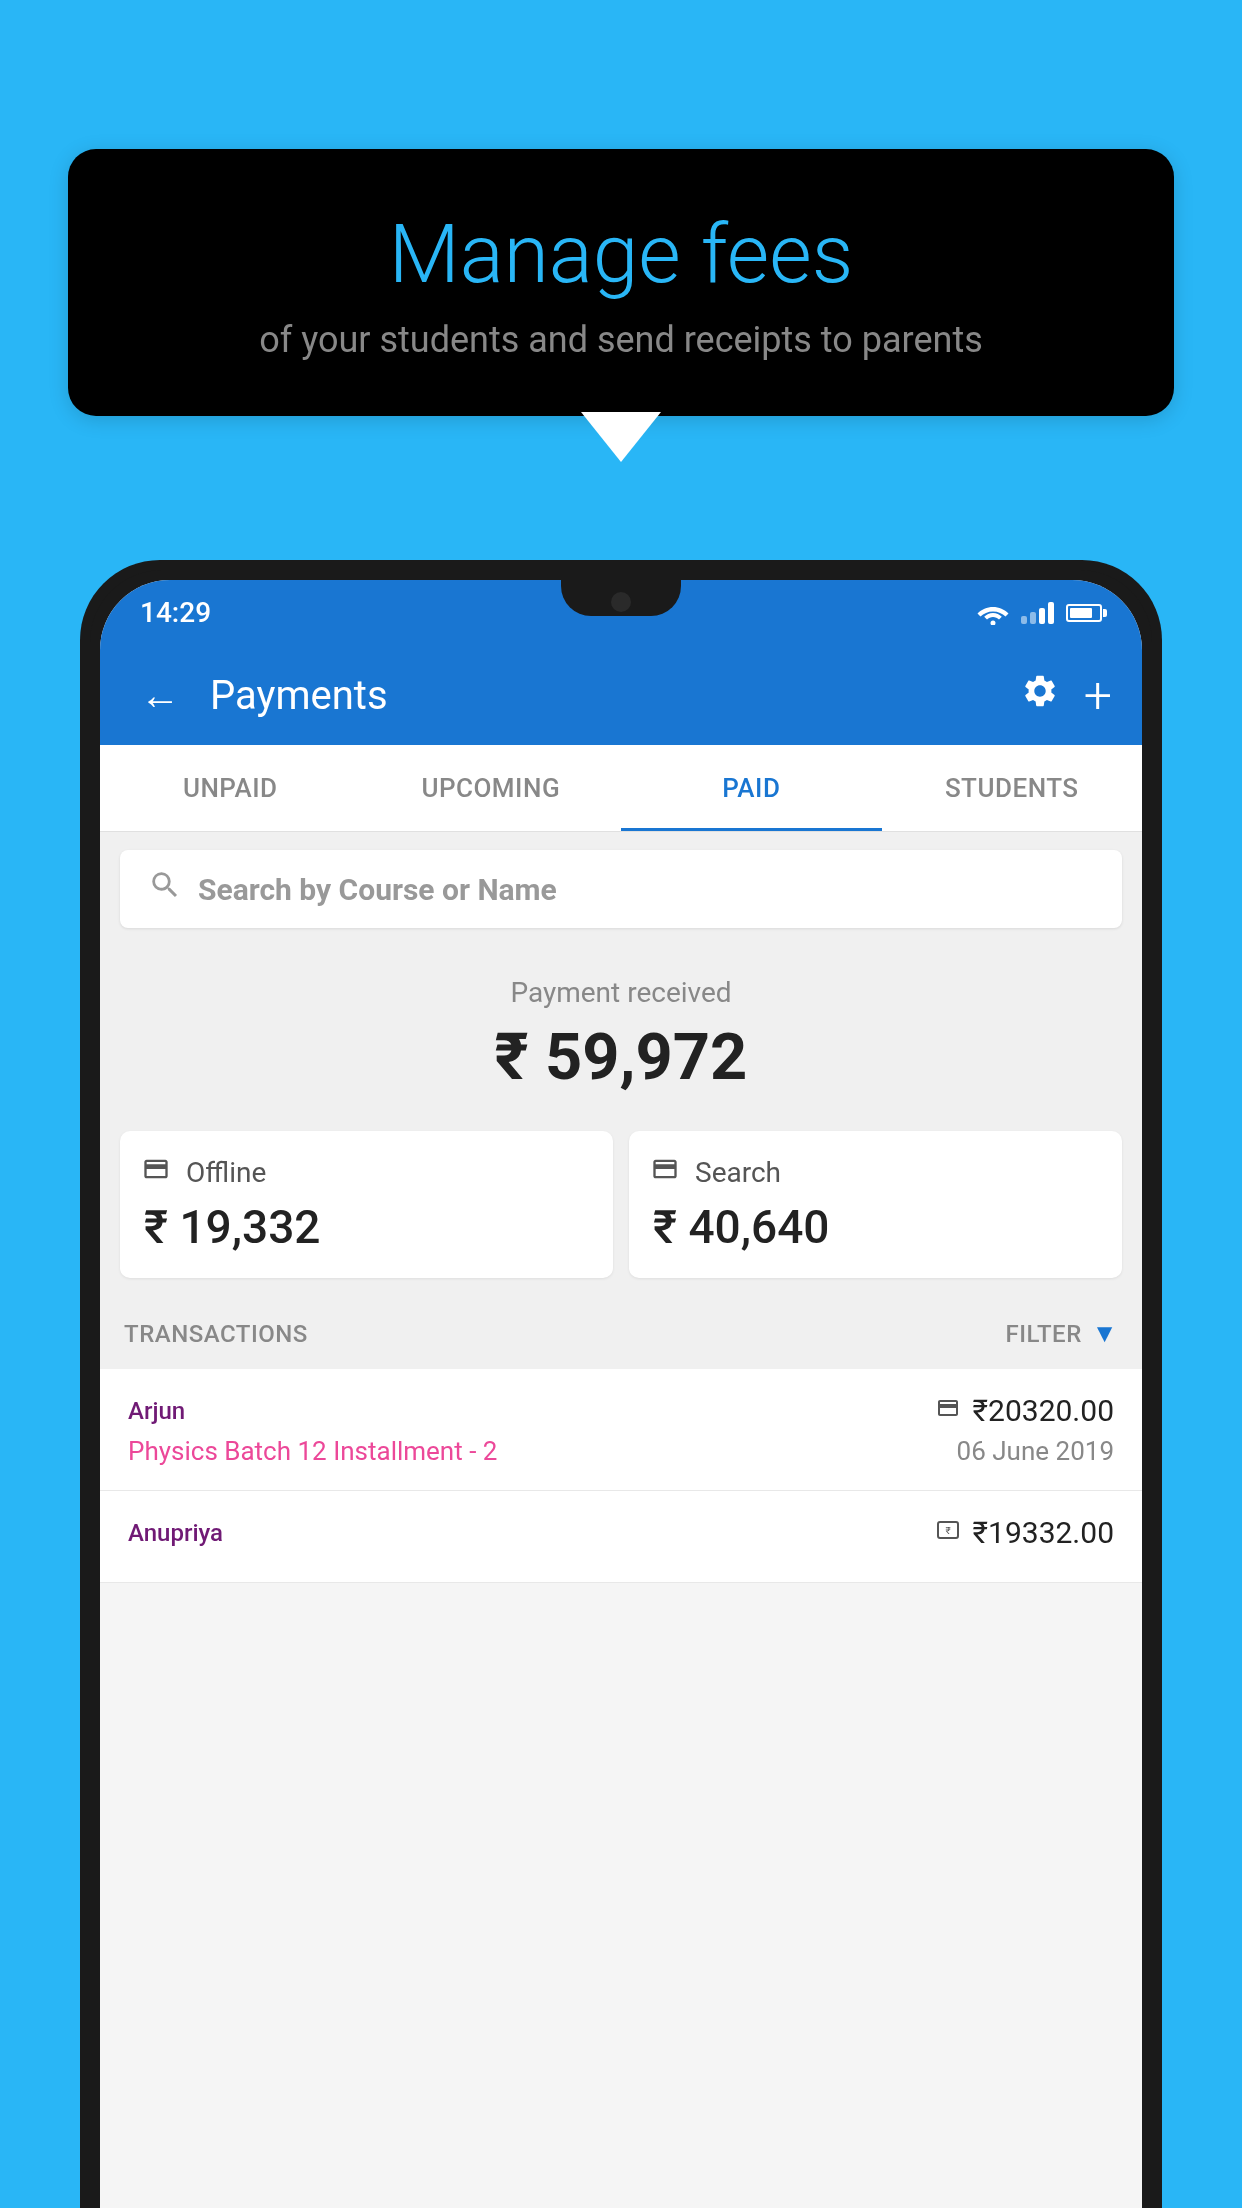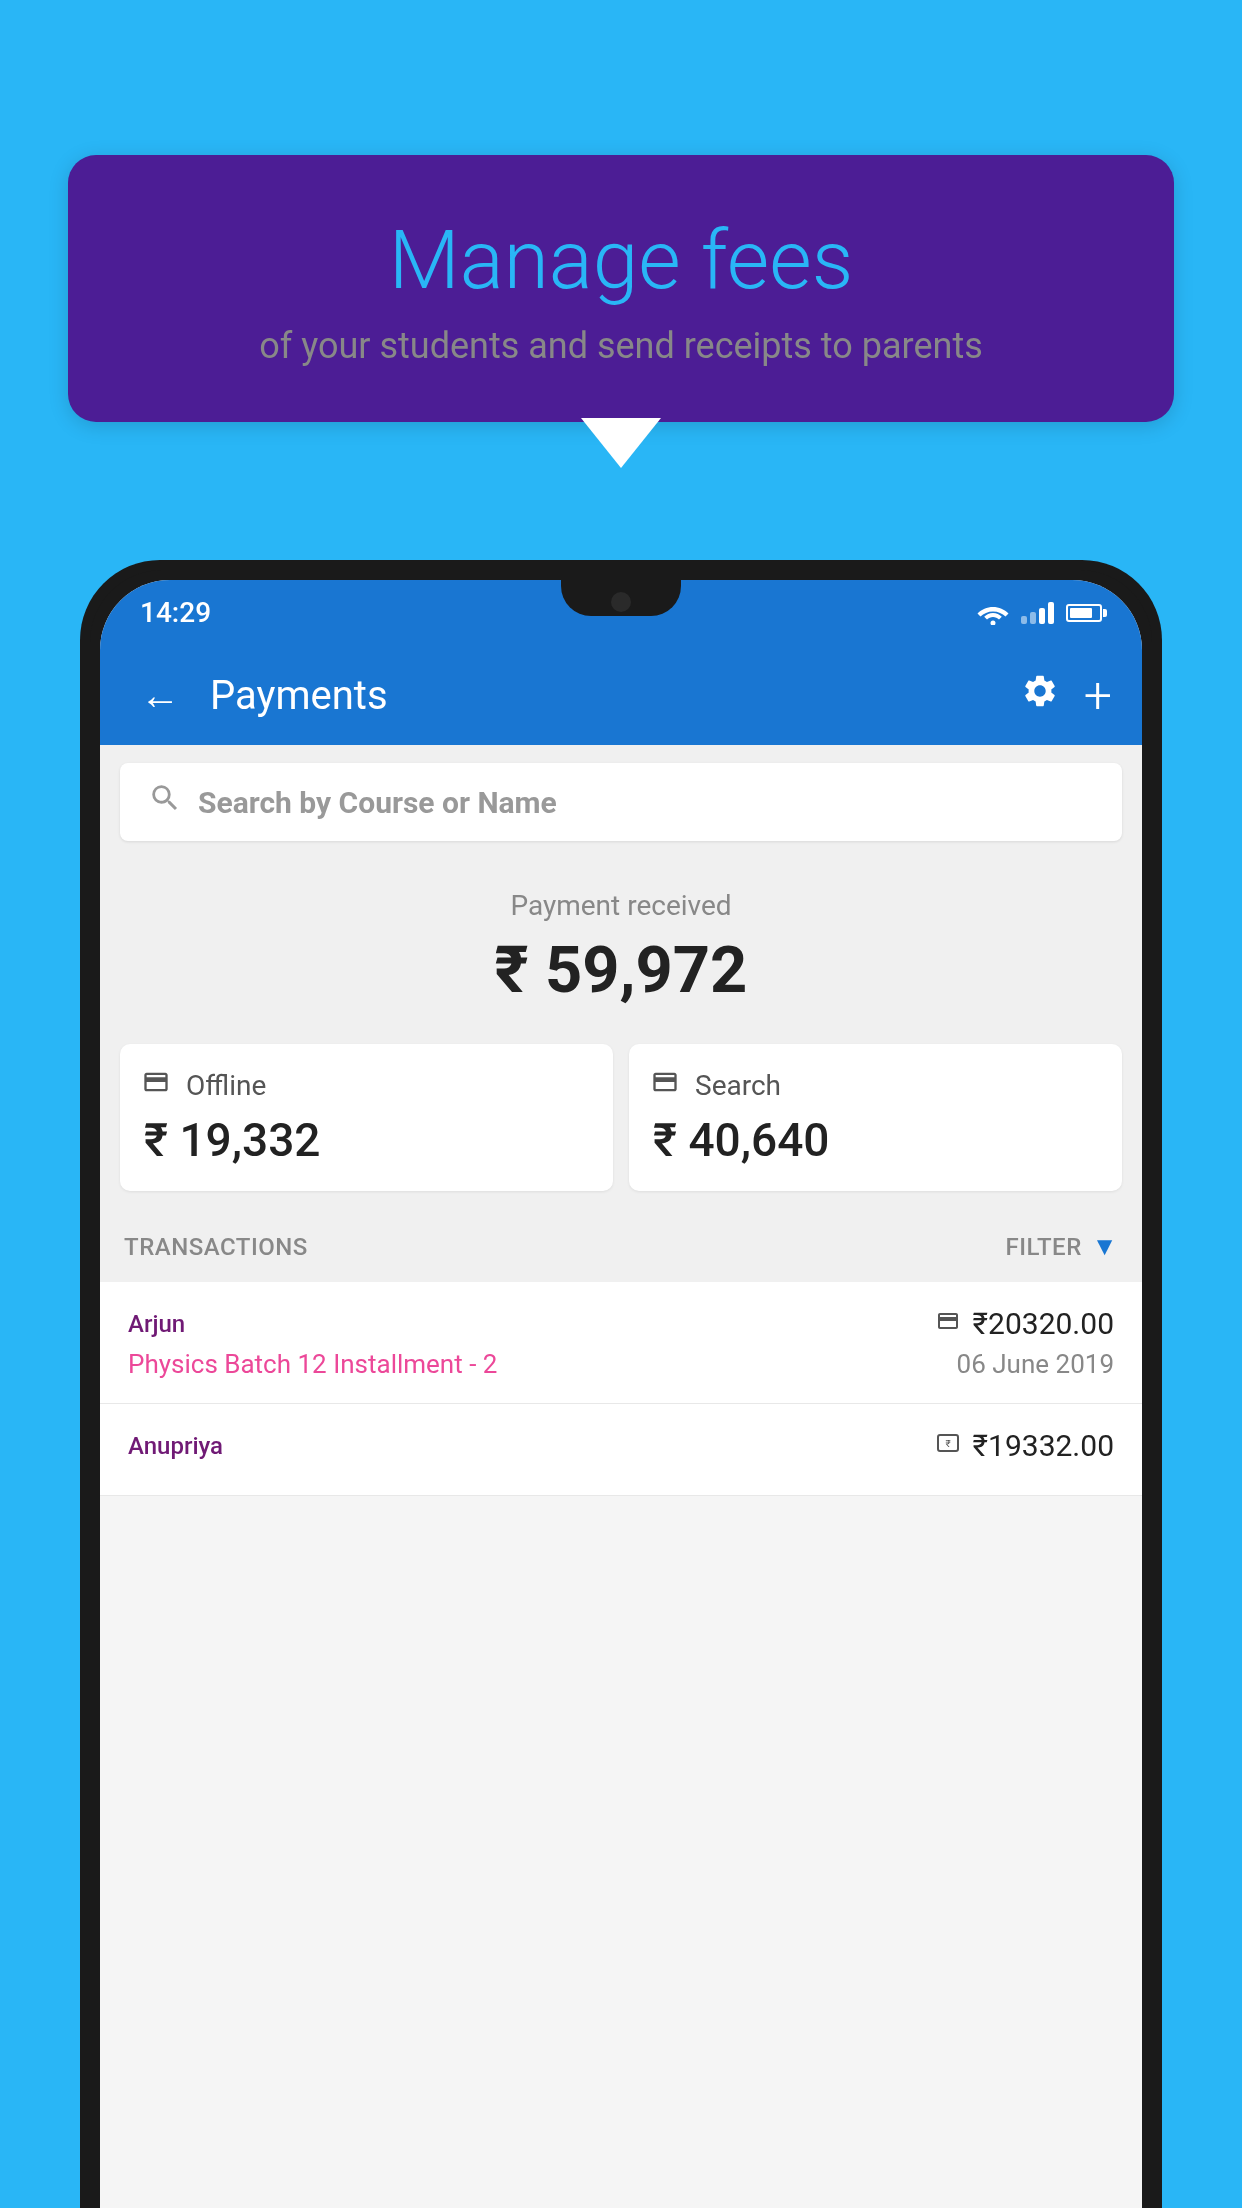--- a/index.html
+++ b/index.html
@@ -9,24 +9,24 @@
       height: 2208px;
       background-color: #29b6f6;
       font-family: 'Roboto', Arial, sans-serif;
       overflow: hidden;
       position: relative;
     }
 
     
     .speech-bubble {
       position: absolute;
-      top: 155px;
+      top: 149px;
       left: 68px;
       right: 68px;
-      background: #4c1d95;
+      background: #000000;
       border-radius: 28px;
       padding: 60px 50px 55px;
       text-align: center;
       box-shadow: 0 4px 20px rgba(0,0,0,0.15);
     }
 
     .speech-bubble::after {
       content: '';
       position: absolute;
       bottom: -46px;
@@ -465,20 +465,34 @@
         <div class="header-actions">
           <span class="gear-icon">
             <svg width="38" height="38" viewBox="0 0 24 24" fill="white">
               <path d="M19.14,12.94c0.04-0.3,0.06-0.61,0.06-0.94c0-0.32-0.02-0.64-0.07-0.94l2.03-1.58c0.18-0.14,0.23-0.41,0.12-0.61 l-1.92-3.32c-0.12-0.22-0.37-0.29-0.59-0.22l-2.39,0.96c-0.5-0.38-1.03-0.7-1.62-0.94L14.4,2.81c-0.04-0.24-0.24-0.41-0.48-0.41 h-3.84c-0.24,0-0.43,0.17-0.47,0.41L9.25,5.35C8.66,5.59,8.12,5.92,7.63,6.29L5.24,5.33c-0.22-0.08-0.47,0-0.59,0.22L2.74,8.87 C2.62,9.08,2.66,9.34,2.86,9.48l2.03,1.58C4.84,11.36,4.8,11.69,4.8,12s0.02,0.64,0.07,0.94l-2.03,1.58 c-0.18,0.14-0.23,0.41-0.12,0.61l1.92,3.32c0.12,0.22,0.37,0.29,0.59,0.22l2.39-0.96c0.5,0.38,1.03,0.7,1.62,0.94l0.36,2.54 c0.05,0.24,0.24,0.41,0.48,0.41h3.84c0.24,0,0.44-0.17,0.47-0.41l0.36-2.54c0.59-0.24,1.13-0.56,1.62-0.94l2.39,0.96 c0.22,0.08,0.47,0,0.59-0.22l1.92-3.32c0.12-0.22,0.07-0.47-0.12-0.61L19.14,12.94z M12,15.6c-1.98,0-3.6-1.62-3.6-3.6 s1.62-3.6,3.6-3.6s3.6,1.62,3.6,3.6S13.98,15.6,12,15.6z"></path>
             </svg>
           </span>
           <span class="plus-icon" style="color:white;font-size:50px;font-weight:300;">+</span>
         </div>
       </div>
 
+      <div class="tabs">
+        <div class="tab">
+          <span>UNPAID</span>
+        </div>
+        <div class="tab">
+          <span>UPCOMING</span>
+        </div>
+        <div class="tab active">
+          <span>PAID</span>
+        </div>
+        <div class="tab">
+          <span>STUDENTS</span>
+        </div>
+      </div>
 
       <div class="search-container">
         <div class="search-bar">
           <span class="search-icon-elem">
             <svg width="34" height="34" viewBox="0 0 24 24" fill="#999">
               <path d="M15.5 14h-.79l-.28-.27A6.471 6.471 0 0 0 16 9.5 6.5 6.5 0 1 0 9.5 16c1.61 0 3.09-.59 4.23-1.57l.27.28v.79l5 4.99L20.49 19l-4.99-5zm-6 0C7.01 14 5 11.99 5 9.5S7.01 5 9.5 5 14 7.01 14 9.5 11.99 14 9.5 14z"></path>
             </svg>
           </span>
           <span class="search-placeholder">Search by Course or Name</span>
         </div>

